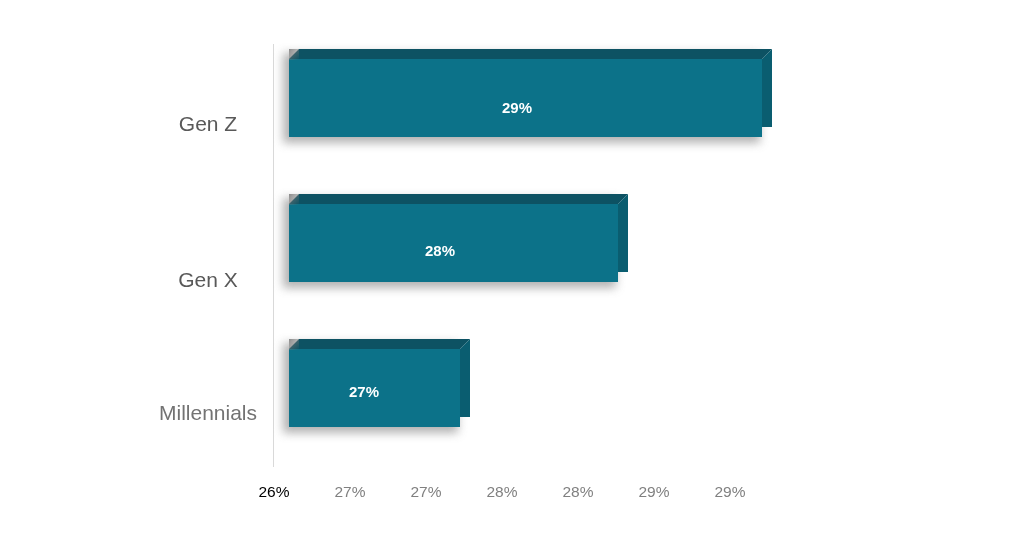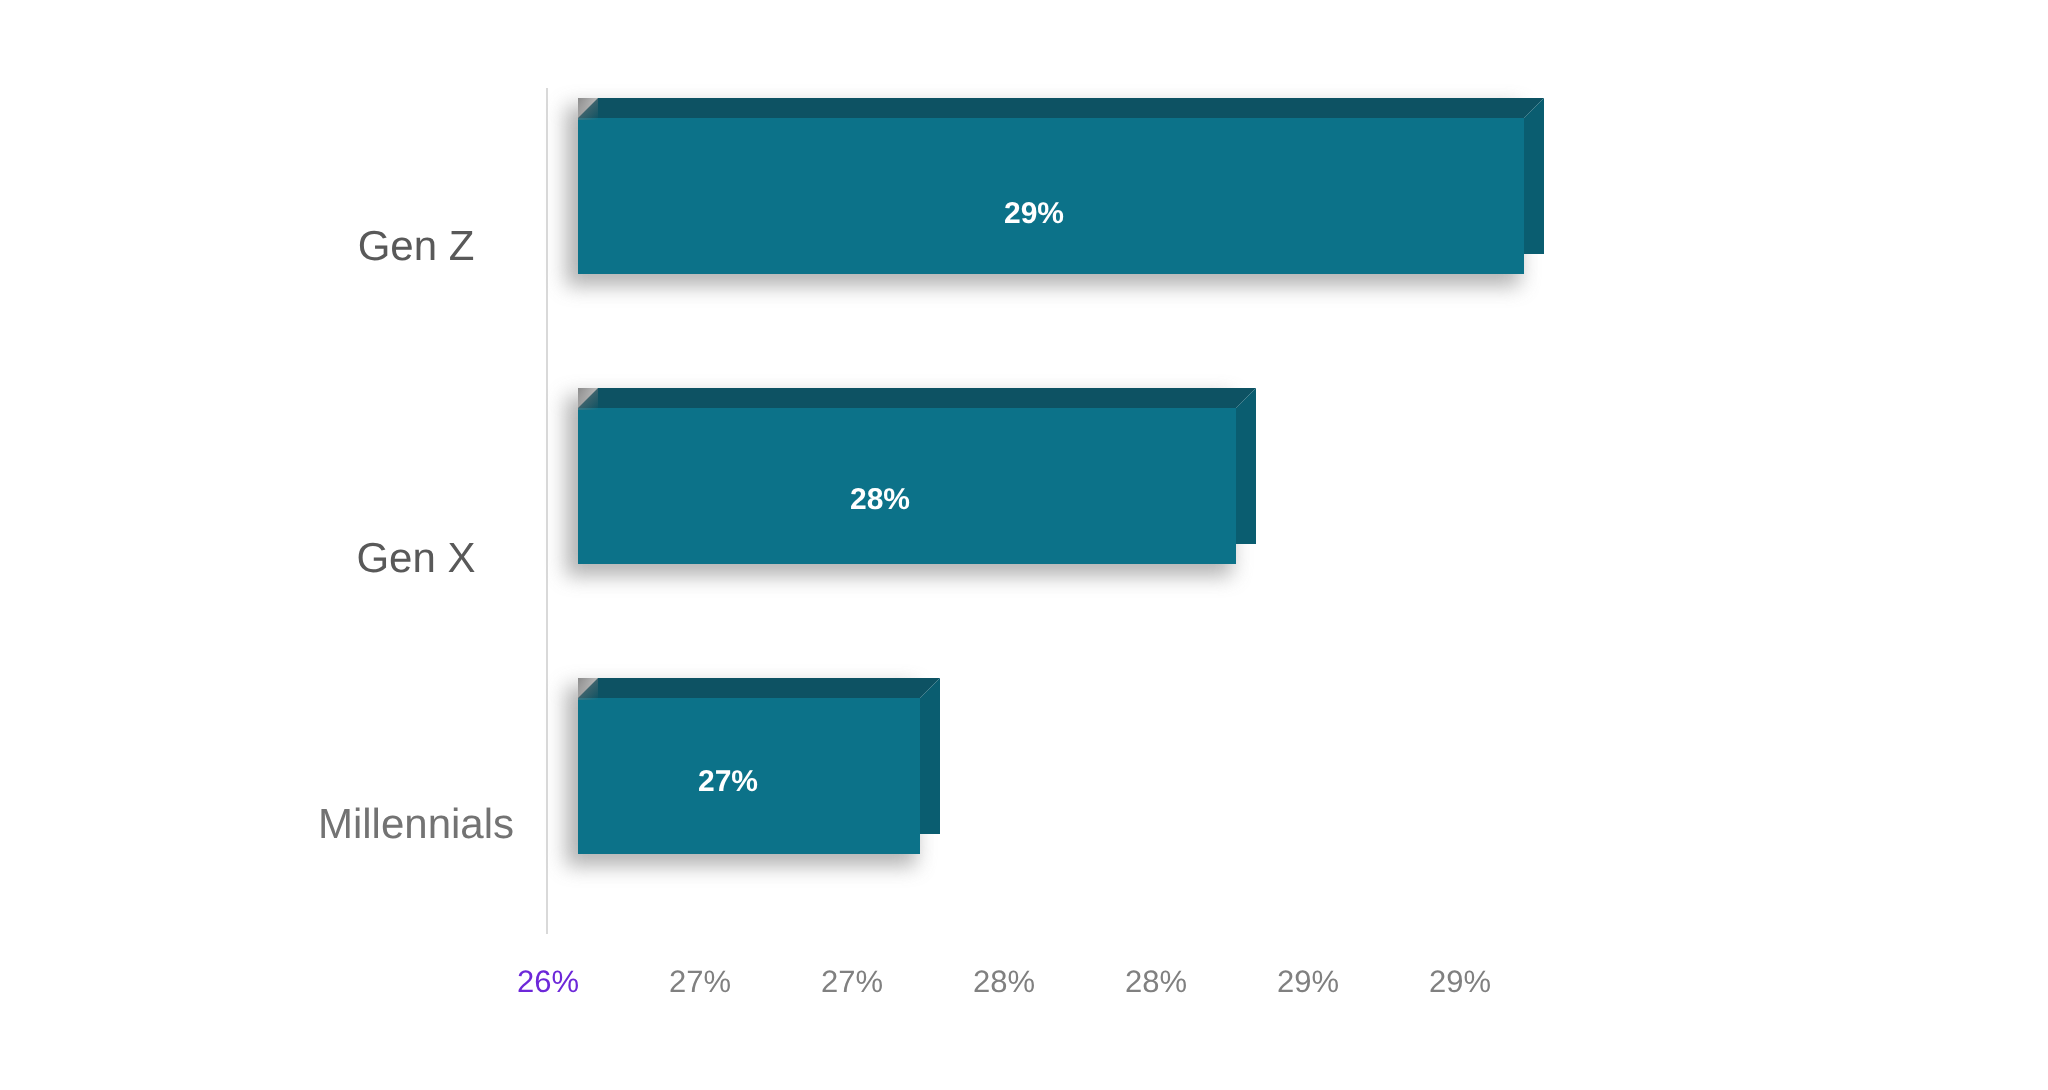--- a/index.html
+++ b/index.html
@@ -181,21 +181,21 @@
           <div class="cat-label" style="color: rgb(89, 89, 89);">Gen Z</div>
         </div>
         <div class="cat-label-wrap" style="top: 245px;">
           <div class="cat-label" style="color: rgb(89, 89, 89); margin-top: 12px;">Gen X</div>
         </div>
         <div class="cat-label-wrap" style="top: 390px;">
           <div class="cat-label" style="color: #737373;">Millennials</div>
         </div>
       </div>
     <div id="ticks-layer">
-        <div class="tick-label" style="left: 274px; color: #6d28d9;">26%</div>
+        <div class="tick-label" style="left: 274px; color: #000000;">26%</div>
         <div class="tick-label" style="left: 350px; color: rgb(128, 128, 128);">27%</div>
         <div class="tick-label" style="left: 426px; color: rgb(128, 128, 128);">27%</div>
         <div class="tick-label" style="left: 502px; color: rgb(128, 128, 128);">28%</div>
         <div class="tick-label" style="left: 578px; color: rgb(128, 128, 128);">28%</div>
         <div class="tick-label" style="left: 654px; color: rgb(128, 128, 128);">29%</div>
         <div class="tick-label" style="left: 730px; color: rgb(128, 128, 128);">29%</div>
       </div>
 
   </div>
 </div>

